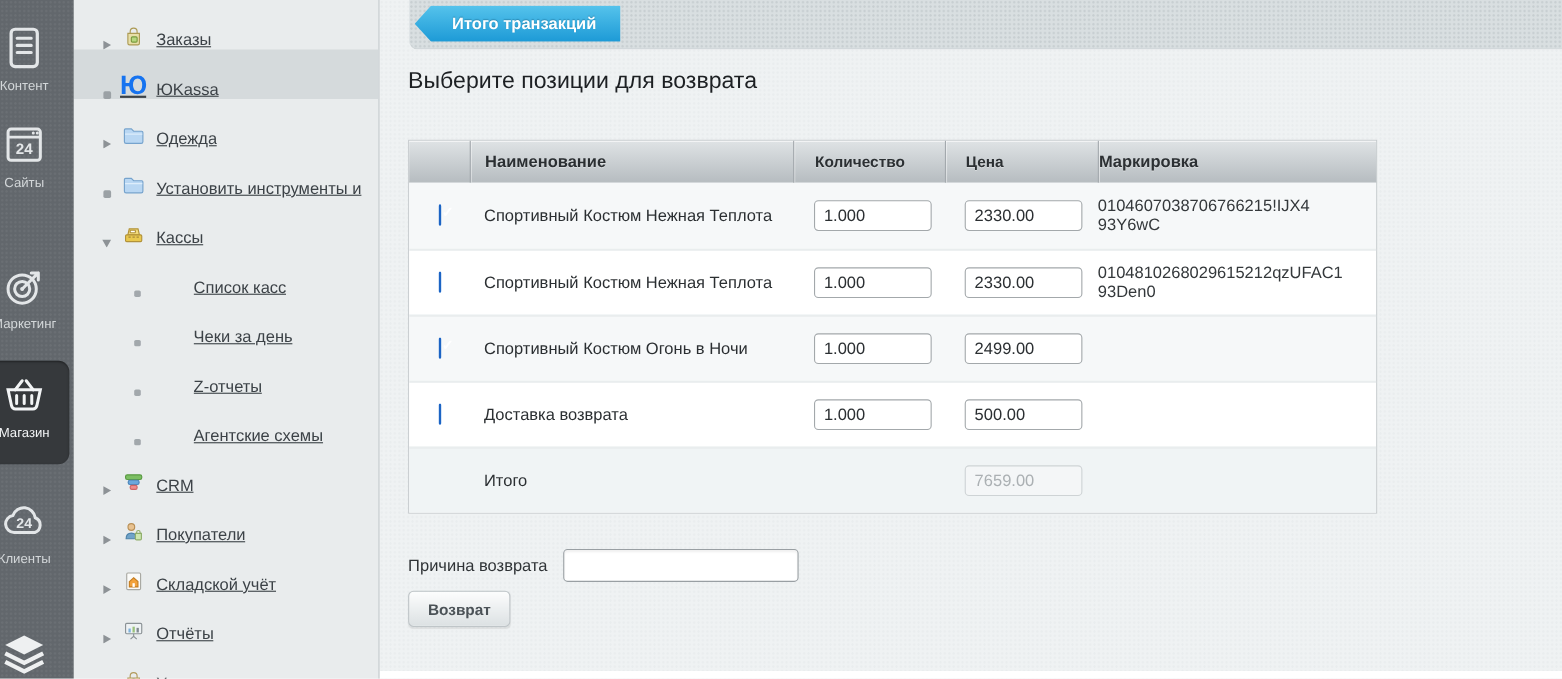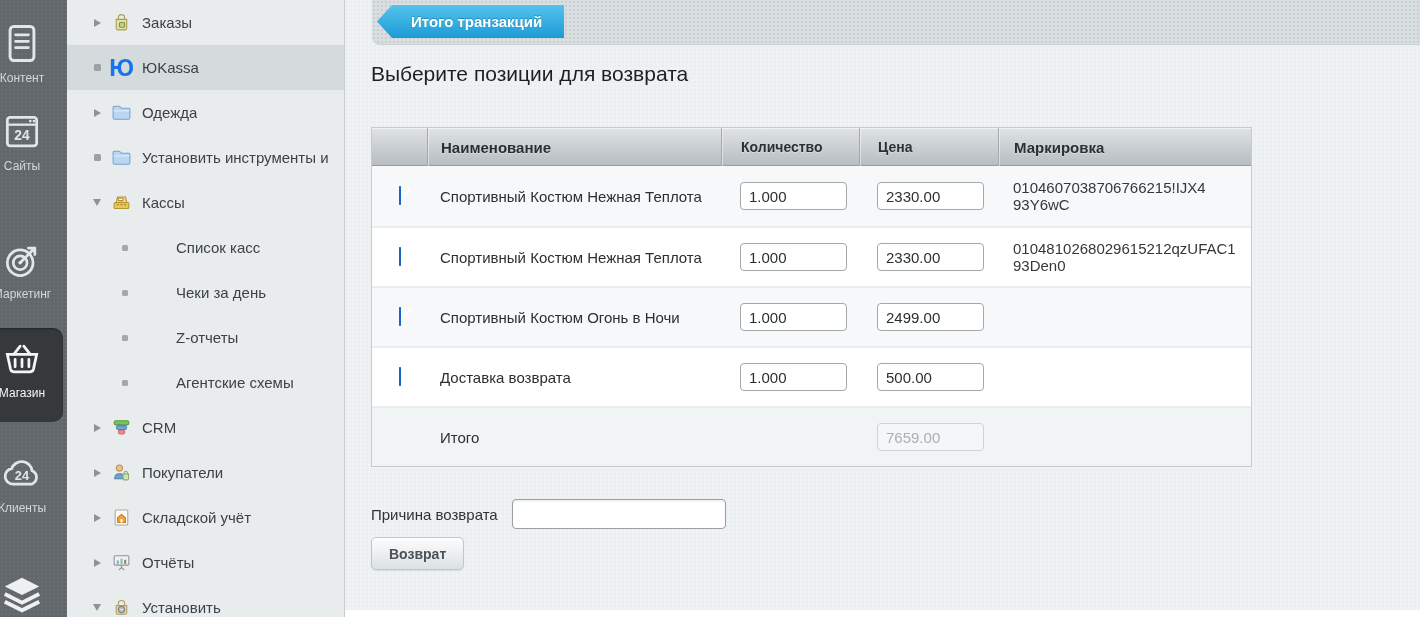--- a/index.html
+++ b/index.html
@@ -17,22 +17,22 @@
   .rail-item .rlab { margin-top:3px; font-size:12px; color:#d3d7d9; white-space:nowrap; }
   .rail-active-box { position:absolute; left:0; top:328px; width:86px; height:94px;
           background:#36393c; border-radius:10px; box-shadow:inset 0 1px 2px rgba(0,0,0,.4); }
   .rail-item.active .rlab { color:#f2f4f5; }
   .ri1 { top:22px; } .ri2 { top:110px; } .ri3 { top:238px; }
   .ri4 { top:337px; } .ri5 { top:452px; } .ri6 { top:572px; }
 
   
   .sidebar { position:absolute; left:67px; top:0; bottom:0; width:278px;
              background:#e9eced; border-right:1px solid #c6cbce; z-index:2; }
-  .sb-item { height:45px; display:flex; align-items:center; padding-left:24px; cursor:pointer;
-             color:#3c4247; font-size:15px; white-space:nowrap; overflow:hidden; }
+  .sb-item { height:45px; display:flex; align-items:flex-end; padding-left:24px; cursor:pointer;
+             color:#3c4247; font-size:15px; white-space:nowrap; overflow:hidden;text-decoration:underline; }
   .sb-item.selected { background:#d5dadc; }
   .marker { width:12px; display:flex; justify-content:center; flex:0 0 12px; }
   .m-collapsed { width:0; height:0; border-left:7px solid #8d9296; border-top:4.5px solid transparent; border-bottom:4.5px solid transparent; }
   .m-expanded  { width:0; height:0; border-top:7px solid #8d9296; border-left:4.5px solid transparent; border-right:4.5px solid transparent; }
   .m-bullet { width:7px; height:7px; background:#9ba1a5; border-radius:1.5px; }
   .sb-icon { width:24px; height:24px; margin-left:6px; flex:0 0 24px; display:flex; align-items:center; justify-content:center; }
   .sb-label { margin-left:9px; overflow:hidden; text-overflow:clip; }
   .sb-sub { padding-left:52px;gap:36px; }
   .sb-sub .m-bullet { width:6px; height:6px; background:#a2a8ac; }
   .yu { color:#1673f0; font-weight:800; font-size:24px; line-height:24px; letter-spacing:-1px; }
@@ -63,21 +63,21 @@
   .th + .th { border-left:1px solid #a3a9ad; box-shadow:inset 1px 0 0 rgba(255,255,255,.45); }
   .row { height:60px; }
   .row + .row, .total-row { border-top:2px solid #e9edee; }
   .row-odd { background:#f6f8f9; }
   .row-even { background:#ffffff; }
   .total-row { height:60px; background:#f0f4f5; }
   .cell-cb { padding-left:27px; }
   .cell-name { padding-left:13px; font-size:15px; color:#2b2f32; }
   .cell-qty { padding-left:19px; }
   .cell-price { padding-left:18px; }
-  .cell-mark { padding-left:15px; font-size:15px; color:#34383b; }
+  .cell-mark { font-size:15px; color:#34383b; }
   .th.cell-mark, .th.cell-qty, .th.cell-price { color:#2c3033; }
 
   .cb { width:15px; height:15px; background:#2273dc; border:1px solid #1c64c4; border-radius:3px; position:relative; cursor:pointer; }
   .cb::after { content:"\2713"; position:absolute; left:1.5px; top:-2px; color:#fff; font-size:13px; font-weight:bold; }
 
   .num-input { width:107px; height:28px; border:1px solid #a3a8ab; border-radius:4px;
                padding:0 8px; font-size:15px; color:#2b2f32; font-family:"Liberation Sans", sans-serif;
                background:#fff; }
   .num-input:disabled, .num-input.disabled { background:#f4f6f7; color:#abb0b3; border-color:#ced3d5; }
 

